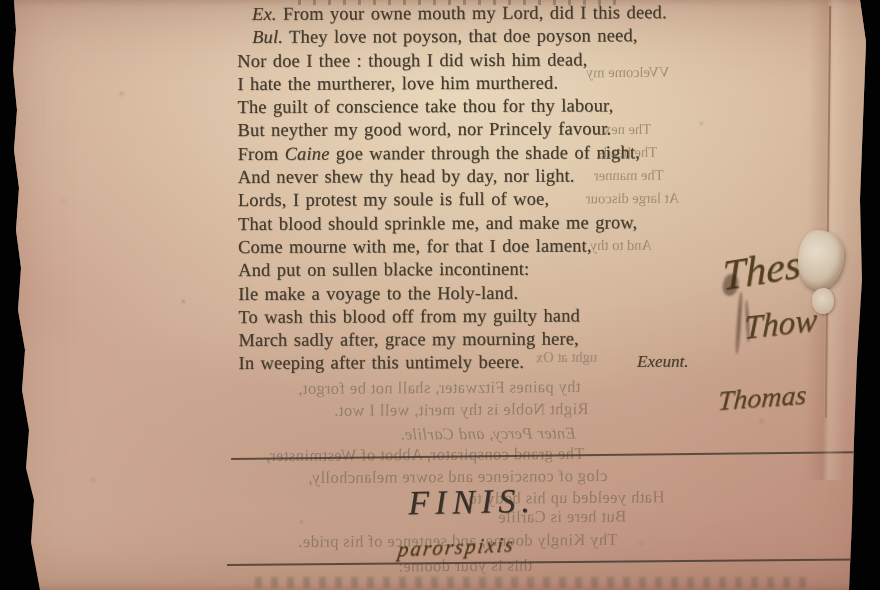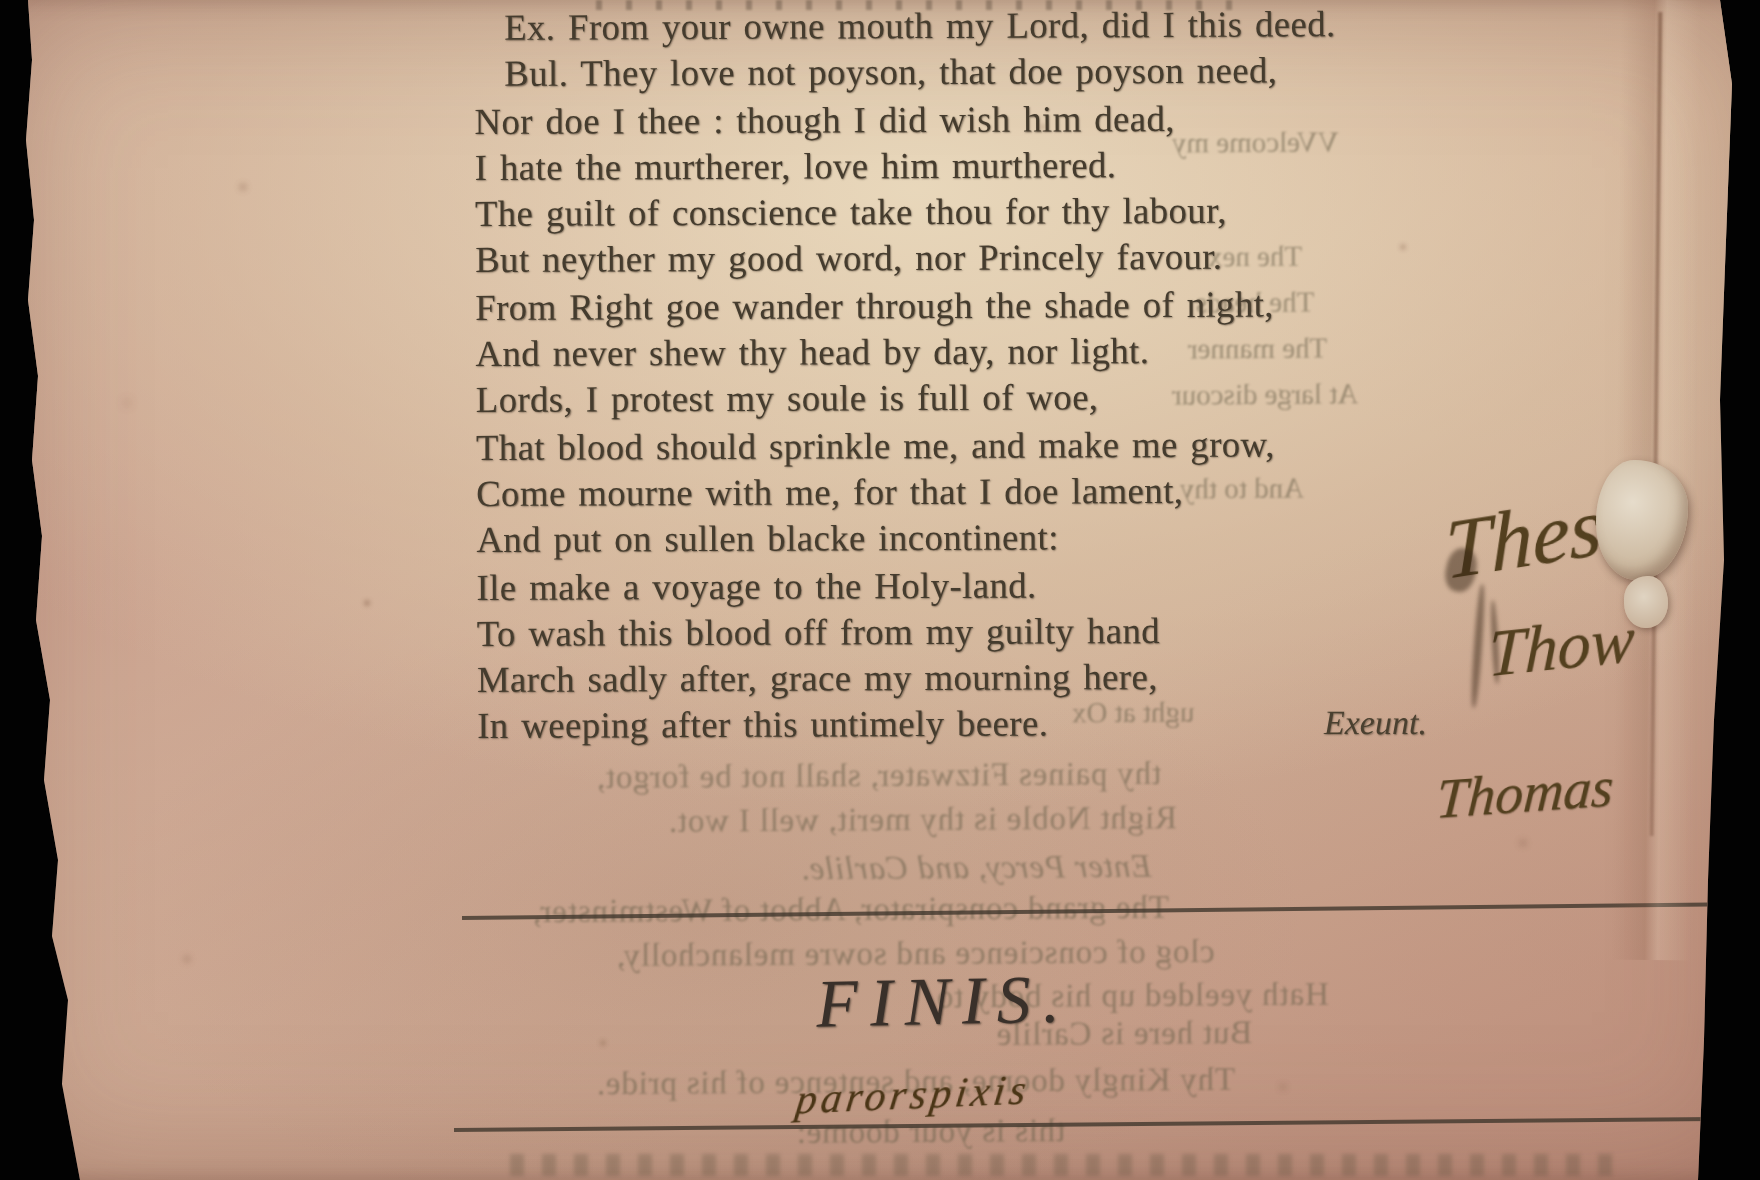--- a/index.html
+++ b/index.html
@@ -14,36 +14,36 @@
       19px 188px,14px 150px,17px 110px,13px 70px,16px 30px);
     background:
       radial-gradient(ellipse 820px 430px at 52% 16%, rgba(236,221,192,.85), rgba(222,198,168,.5) 45%, rgba(0,0,0,0) 72%),
       radial-gradient(ellipse 680px 680px at 6% 48%, rgba(197,147,133,.55), rgba(0,0,0,0) 60%),
       radial-gradient(ellipse 620px 420px at 96% 88%, rgba(188,138,118,.5), rgba(0,0,0,0) 65%),
       radial-gradient(ellipse 480px 300px at 92% 8%, rgba(204,158,138,.5), rgba(0,0,0,0) 60%),
       radial-gradient(ellipse 500px 260px at 40% 78%, rgba(165,125,105,.25), rgba(0,0,0,0) 60%),
       linear-gradient(160deg,#cfae9a,#d4b99f 40%,#c9a48e 75%,#bd9180);
     box-shadow:inset 0 0 70px rgba(115,66,52,.38), inset 0 0 10px rgba(90,50,40,.3);}
 
-  .it{}
+  .it{font-style:italic;}
 
   
   #top-sliver{position:absolute;left:298px;top:0;width:330px;height:5px;opacity:.45;
     background:repeating-linear-gradient(90deg,rgba(60,48,36,.7) 0 3px,transparent 3px 15px);
     filter:blur(.6px);}
 
   
   #verse{position:absolute;left:237px;top:3px;width:640px;color:#453c2e;
     font-size:18.4px;letter-spacing:.2px;word-spacing:1.5px;
     text-shadow:.4px .4px .8px rgba(66,54,40,.6);transform:rotate(-.25deg);
     transform-origin:left top;}
   .pline{line-height:23.3px;white-space:nowrap;height:23.3px;}
   .pline.indent{padding-left:15px;}
 
-  #exeunt{position:absolute;left:662px;top:352px;font-style:italic;font-size:17px;
+  #exeunt{position:absolute;left:637px;top:352px;font-style:italic;font-size:17px;
     color:#4a4030;text-shadow:.4px .4px .8px rgba(66,54,40,.55);}
 
   #finis{position:absolute;left:372px;top:483px;width:200px;text-align:center;
     font-style:italic;font-size:34px;letter-spacing:6px;color:#39302a;
     transform:rotate(-1.2deg);text-shadow:.5px .5px 1px rgba(45,36,28,.6);}
 
   
   .rule{position:absolute;height:2px;background:rgba(62,52,42,.78);transform-origin:left center;
     filter:blur(.3px);}
   #rule-top{left:231px;top:458px;width:630px;transform:rotate(-.62deg);}
@@ -141,21 +141,21 @@
       </div>
     <div id="st-frag"></div>
 
     <div id="verse">
         <div class="pline indent"><span class="it">Ex.</span><span> From your owne mouth my Lord, did I this deed.</span></div>
         <div class="pline indent"><span class="it">Bul.</span><span> They love not poyson, that doe poyson need,</span></div>
         <div class="pline"><span>Nor doe I thee : though I did wish him dead,</span></div>
         <div class="pline"><span>I hate the murtherer, love him murthered.</span></div>
         <div class="pline"><span>The guilt of conscience take thou for thy labour,</span></div>
         <div class="pline"><span>But neyther my good word, nor Princely favour.</span></div>
-        <div class="pline"><span>From </span><span class="it">Right</span><span> goe wander through the shade of night,</span></div>
+        <div class="pline"><span>From </span><span class="it">Caine</span><span> goe wander through the shade of night,</span></div>
         <div class="pline"><span>And never shew thy head by day, nor light.</span></div>
         <div class="pline"><span>Lords, I protest my soule is full of woe,</span></div>
         <div class="pline"><span>That blood should sprinkle me, and make me grow,</span></div>
         <div class="pline"><span>Come mourne with me, for that I doe lament,</span></div>
         <div class="pline"><span>And put on sullen blacke incontinent:</span></div>
         <div class="pline"><span>Ile make a voyage to the Holy-land.</span></div>
         <div class="pline"><span>To wash this blood off from my guilty hand</span></div>
         <div class="pline"><span>March sadly after, grace my mourning here,</span></div>
         <div class="pline"><span>In weeping after this untimely beere.</span></div>
       </div>

